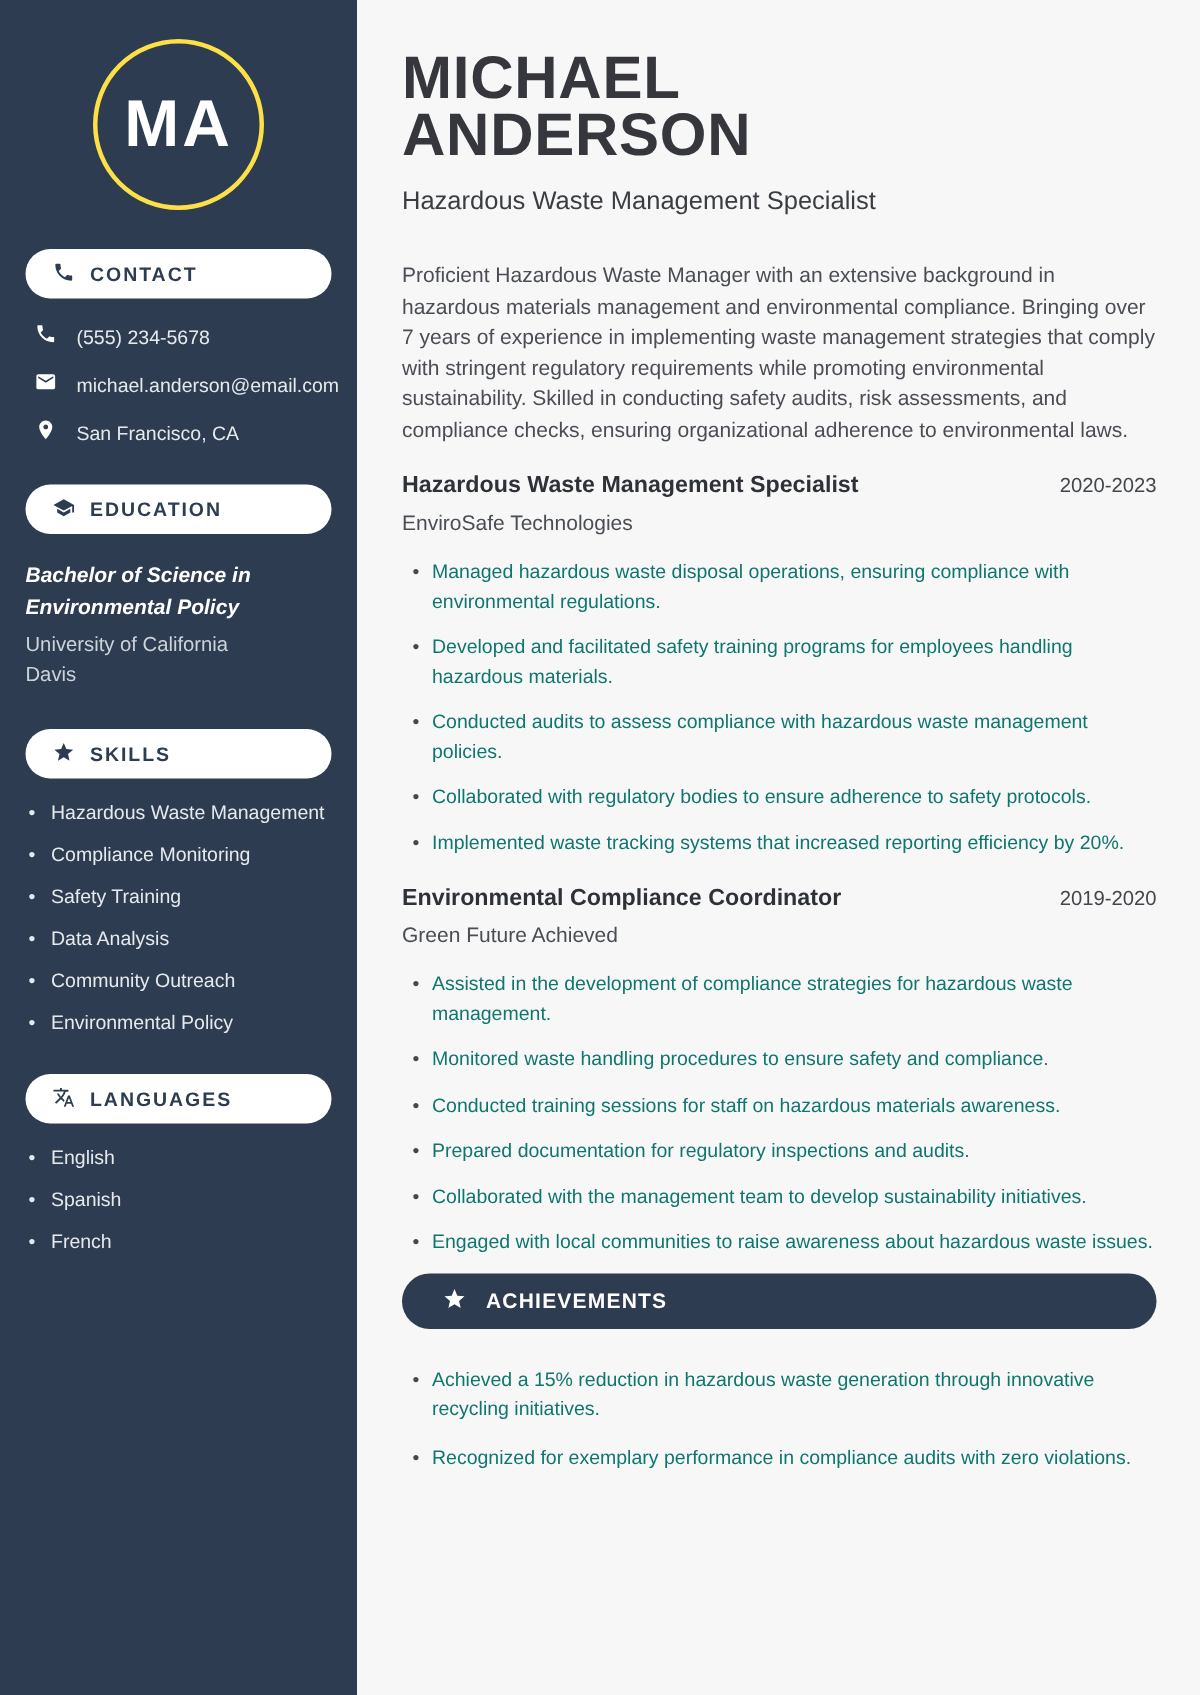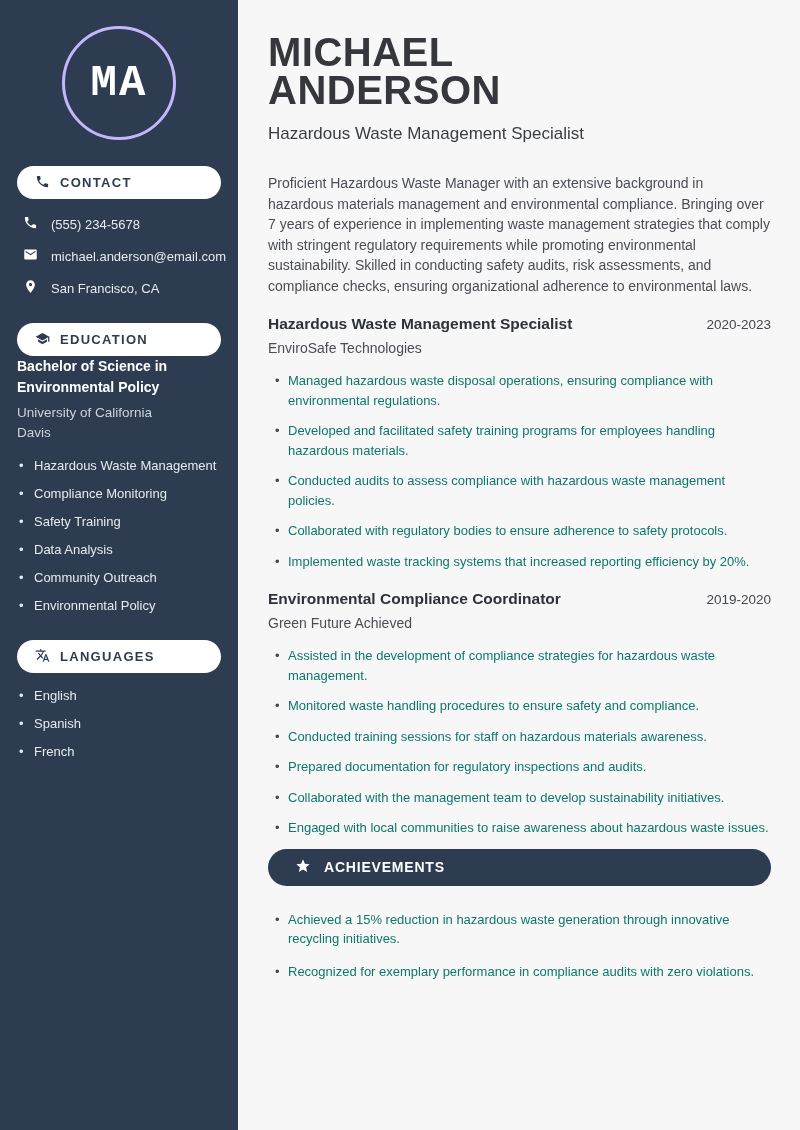--- a/index.html
+++ b/index.html
@@ -12,25 +12,25 @@
 
   
   .sidebar {
     width: 238px; min-width: 238px; height: 100%;
     background: #2d3c50;
     padding: 0 17px;
     color: #e6eaee;
   }
   .avatar {
     width: 114px; height: 114px;
-    border: 3px solid #c4b5fd;
+    border: 3px solid #fde047;
     border-radius: 50%;
     margin: 26px auto 0 auto;
     display: flex; align-items: center; justify-content: center;
-    color: #ffffff; font-size: 44px; font-weight: 600; letter-spacing: 2px; font-family: Liberation Mono, monospace;
+    color: #ffffff; font-size: 44px; font-weight: 600; letter-spacing: 2px;
   }
   .s-pill {
     margin-top: 26px;
     height: 33px;
     background: #ffffff;
     border-radius: 17px;
     display: flex; align-items: center; gap: 10px;
     padding: 0 18px;
     color: #2d3c50;
     font-size: 13px; font-weight: 700; letter-spacing: 1.3px;
@@ -38,21 +38,22 @@
   .s-pill svg { width: 15px; height: 15px; fill: #2d3c50; flex: 0 0 auto; }
   .contact-list { margin-top: 16px; }
   .contact-row {
     display: flex; align-items: center; gap: 13px;
     padding-left: 6px;
     margin-bottom: 14px;
     font-size: 13px; color: #e6eaee;
   }
   .contact-row svg { width: 15px; height: 15px; fill: #ffffff; flex: 0 0 auto; }
   .edu-degree {
-    font-size: 14px; font-weight: 700; color: #ffffff; line-height: 21px;
+    margin-top: 17px;
+    font-size: 14px; font-weight: 700; color: #ffffff; line-height: 21px; font-style: italic;
   }
   .edu-school {
     margin-top: 5px;
     font-size: 13.5px; color: #ccd3da; line-height: 20px;
     max-width: 170px;
   }
   .s-list { list-style: none; margin-top: 15px; }
   .s-list li {
     position: relative;
     padding-left: 17px;
@@ -159,20 +160,26 @@
 
     <div class="s-pill">
       <span><svg viewBox="0 0 24 24">
             <path d="M5 13.18v4L12 21l7-3.82v-4L12 17l-7-3.82zM12 3L1 9l11 6 9-4.91V17h2V9L12 3z"></path>
           </svg></span>
       <span>EDUCATION</span>
     </div>
     <div class="edu-degree">Bachelor of Science in Environmental Policy</div>
     <div class="edu-school">University of California Davis</div>
 
+    <div class="s-pill">
+      <span><svg viewBox="0 0 24 24">
+            <path d="M12 17.27L18.18 21l-1.64-7.03L22 9.24l-7.19-.61L12 2 9.19 8.63 2 9.24l5.46 4.73L5.82 21z"></path>
+          </svg></span>
+      <span>SKILLS</span>
+    </div>
     <ul class="s-list">
       <li>Hazardous Waste Management</li>
       <li>Compliance Monitoring</li>
       <li>Safety Training</li>
       <li>Data Analysis</li>
       <li>Community Outreach</li>
       <li>Environmental Policy</li>
     </ul>
 
     <div class="s-pill">

